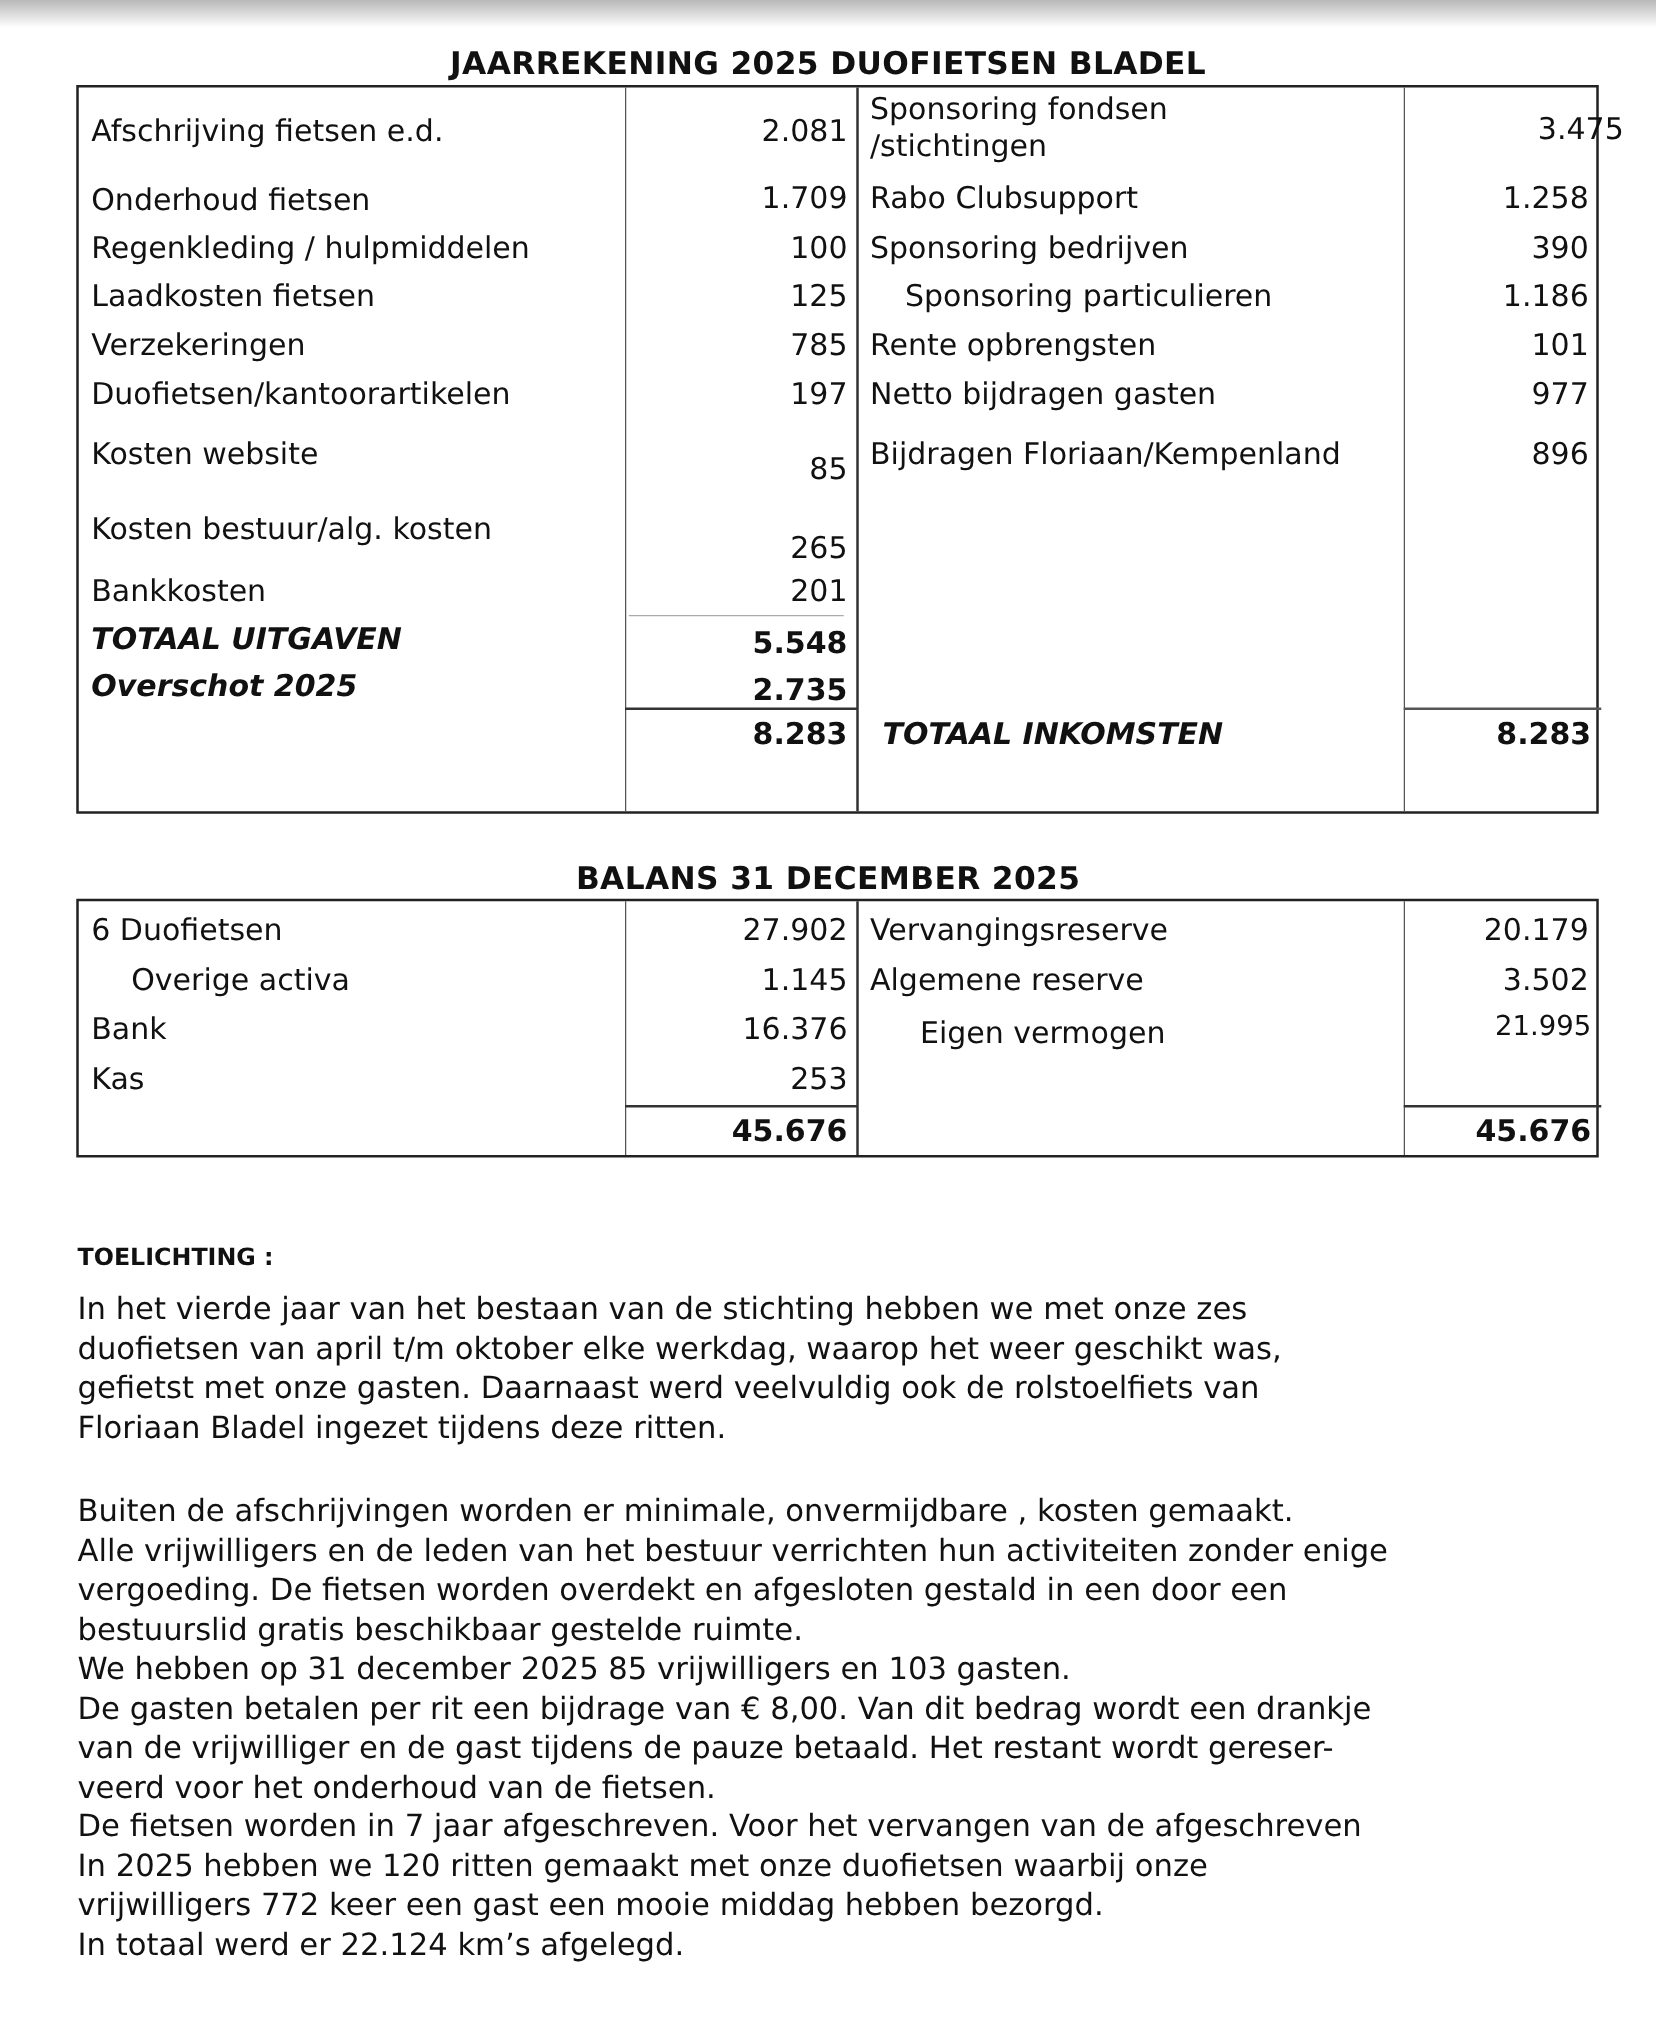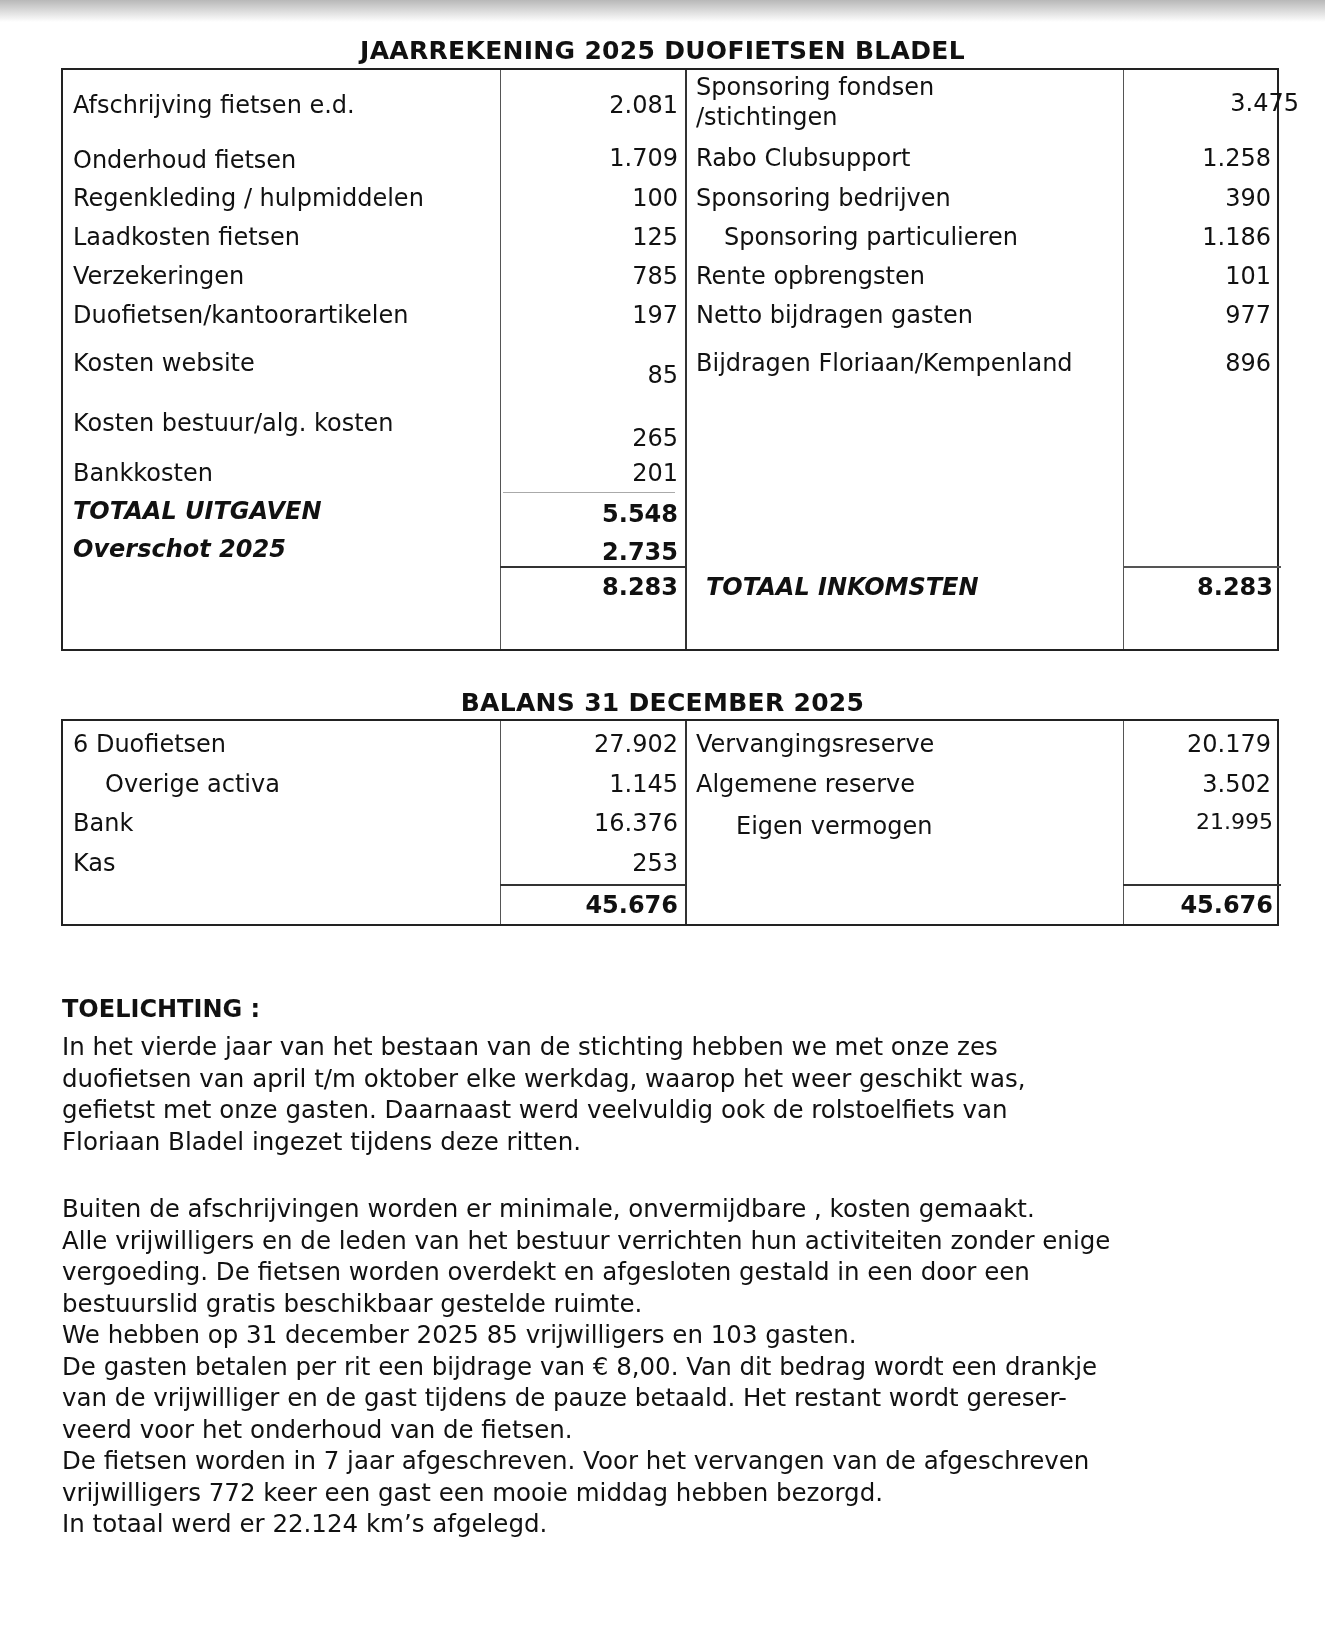--- a/index.html
+++ b/index.html
@@ -18,21 +18,21 @@
     .box { position: absolute; border: 2px solid #222; box-sizing: border-box; }
     .vline { position: absolute; top: 0; bottom: 0; border-left: 2px solid #333; }
     .vline.thin { border-left: 1.5px solid #555; }
     .hline { position: absolute; border-top: 2px solid #333; }
     .hline.thin { border-top: 1.5px solid #aaa; }
     .cell { position: absolute; font-size: 24px; line-height: 30px; white-space: nowrap; }
     .lbl { left: 10px; }
     .num { text-align: right; }
     .b { font-weight: bold; }
     .bi { font-weight: bold; font-style: italic; }
-    .note-h { position: absolute; left: 62px; top: 995px; font-weight: bold; font-size: 24px; }
+    .note-h { position: absolute; left: 62px; top: 995px; font-weight: bold; font-size: 19px; }
     .para { position: absolute; left: 62px; font-size: 24.5px; line-height: 31.5px; white-space: nowrap; }
     .para div { height: 31.5px; }
   </style>
 </head>
 <body>
 
 <div class="topshade"></div>
 
 <div class="title" style="top:36px;">JAARREKENING 2025 DUOFIETSEN BLADEL</div>
 
@@ -136,15 +136,16 @@
 <div class="para" style="top:1193px;">
   <div>Buiten de afschrijvingen worden er minimale, onvermijdbare , kosten gemaakt.</div>
   <div>Alle vrijwilligers en de leden van het bestuur verrichten hun activiteiten zonder enige</div>
   <div>vergoeding. De fietsen worden overdekt en afgesloten gestald in een door een</div>
   <div>bestuurslid gratis beschikbaar gestelde ruimte.</div>
   <div>We hebben op 31 december 2025 85 vrijwilligers en 103 gasten.</div>
   <div>De gasten betalen per rit een bijdrage van € 8,00. Van dit bedrag wordt een drankje</div>
   <div>van de vrijwilliger en de gast tijdens de pauze betaald. Het restant wordt gereser-</div>
   <div>veerd voor het onderhoud van de fietsen.</div>
   <div>De fietsen worden in 7 jaar afgeschreven. Voor het vervangen van de afgeschreven</div>
+  <div>In 2025 hebben we 120 ritten gemaakt met onze duofietsen waarbij onze</div>
   <div>vrijwilligers 772 keer een gast een mooie middag hebben bezorgd.</div>
   <div>In totaal werd er 22.124 km’s afgelegd.</div>
 </div>
 
 </body></html>

